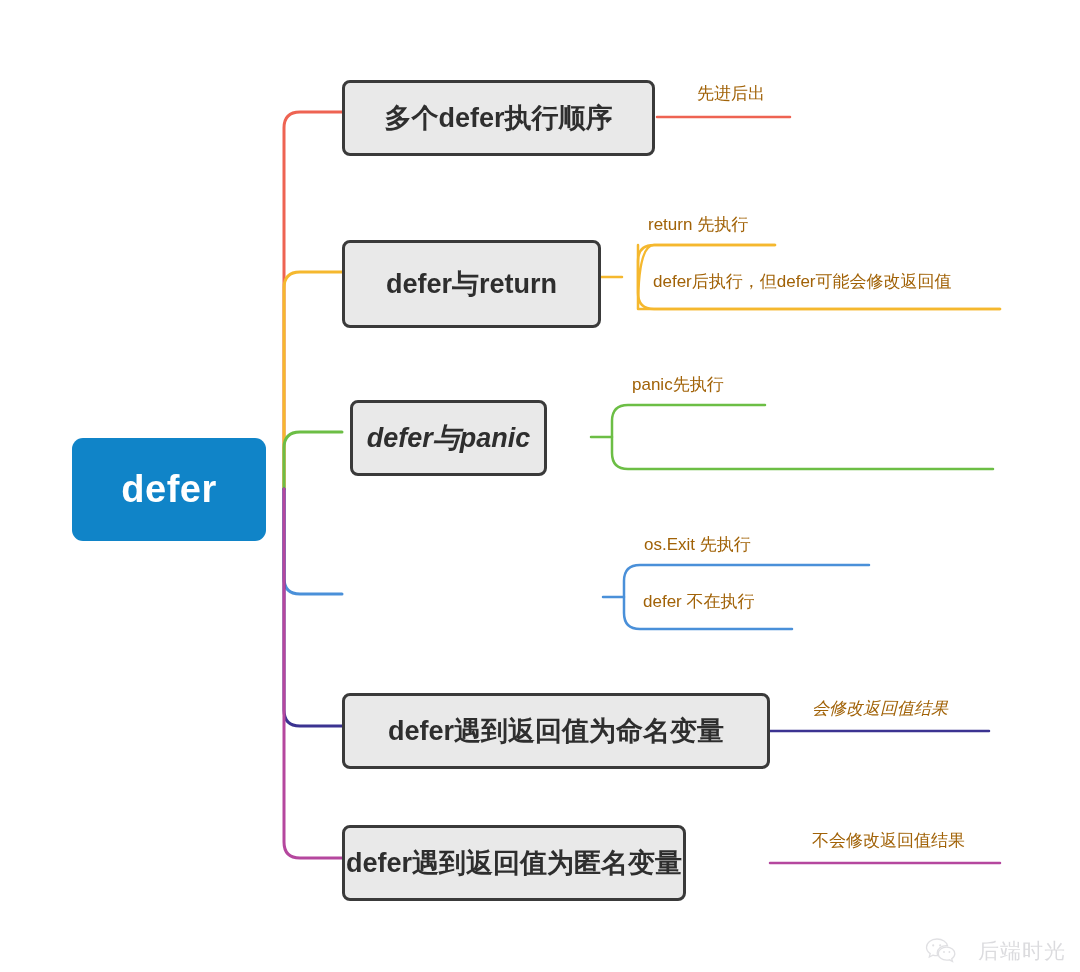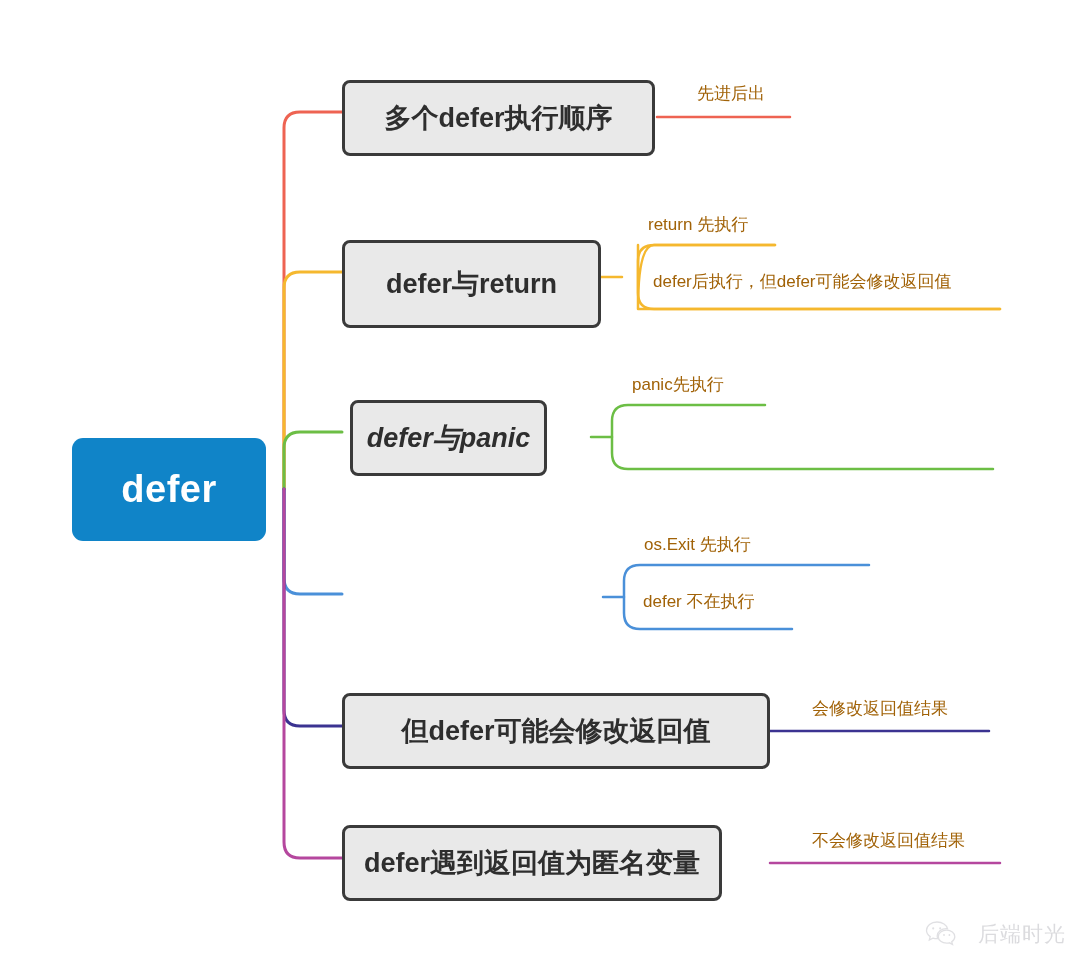--- a/index.html
+++ b/index.html
@@ -81,21 +81,21 @@
     line-height: 1.15;
   }
 
   .leaf-sm .leaf-text { font-size: 17px; }
   .leaf-md .leaf-text { font-size: 17px; text-align: right; }
 
   
   .watermark {
     position: absolute;
     right: 14px;
-    bottom: 24px;
+    bottom: 7px;
     display: flex;
     align-items: center;
     gap: 19px;
     opacity: 0.30;
   }
   .wm-text {
     font-size: 21px;
     color: #8a8a94;
     letter-spacing: 1px;
   }
@@ -146,24 +146,24 @@
   <div class="topic" style="left:342px; top:240px; width:259px; height:88px;">
     <span class="topic-label">defer与return</span>
   </div>
 
   <div class="topic" style="left:350px; top:400px; width:197px; height:76px;font-style:italic;">
     <span class="topic-label">defer与panic</span>
   </div>
 
 
   <div class="topic" style="left:342px; top:693px; width:428px; height:76px;">
-    <span class="topic-label">但defer可能会修改返回值</span>
-  </div>
-
-  <div class="topic" style="left:342px; top:825px; width:380px; height:76px;">
+    <span class="topic-label">defer遇到返回值为命名变量</span>
+  </div>
+
+  <div class="topic" style="left:342px; top:825px; width:344px; height:76px;">
     <span class="topic-label">defer遇到返回值为匿名变量</span>
   </div>
 
   <div class="leaf leaf-sm" style="left:697px; top:84px;">
     <span class="leaf-text">先进后出</span>
   </div>
 
   <div class="leaf leaf-sm" style="left:648px; top:215px;">
     <span class="leaf-text">return 先执行</span>
   </div>
@@ -175,21 +175,21 @@
     <span class="leaf-text">panic先执行</span>
   </div>
 
   <div class="leaf leaf-sm" style="left:644px; top:535px;">
     <span class="leaf-text">os.Exit 先执行</span>
   </div>
   <div class="leaf leaf-md" style="left:643px; top:592px;">
     <span class="leaf-text">defer 不在执行</span>
   </div>
 
-  <div class="leaf leaf-sm" style="left:812px; top:699px;">
+  <div class="leaf leaf-sm" style="left:812px; top:699px;font-style:italic;">
     <span class="leaf-text">会修改返回值结果</span>
   </div>
 
   <div class="leaf leaf-sm" style="left:812px; top:831px;text-align:center;">
     <span class="leaf-text">不会修改返回值结果</span>
   </div>
 
   <div class="watermark">
     <svg width="34" height="28" viewBox="0 0 34 28">
       <path d="M12 2C6 2 1.5 5.8 1.5 10.3c0 2.5 1.4 4.8 3.7 6.3L4.3 20l3.6-1.9c1.3.4 2.7.6 4.1.6.3 0 .6 0 .9-.03C12.4 17.8 12.2 17 12.2 16.1c0-4.1 4.1-7.4 9.2-7.4.4 0 .8.02 1.2.07C21.8 4.9 17.4 2 12 2z" fill="none" stroke="#9a9aa4" stroke-width="1.3"></path>

